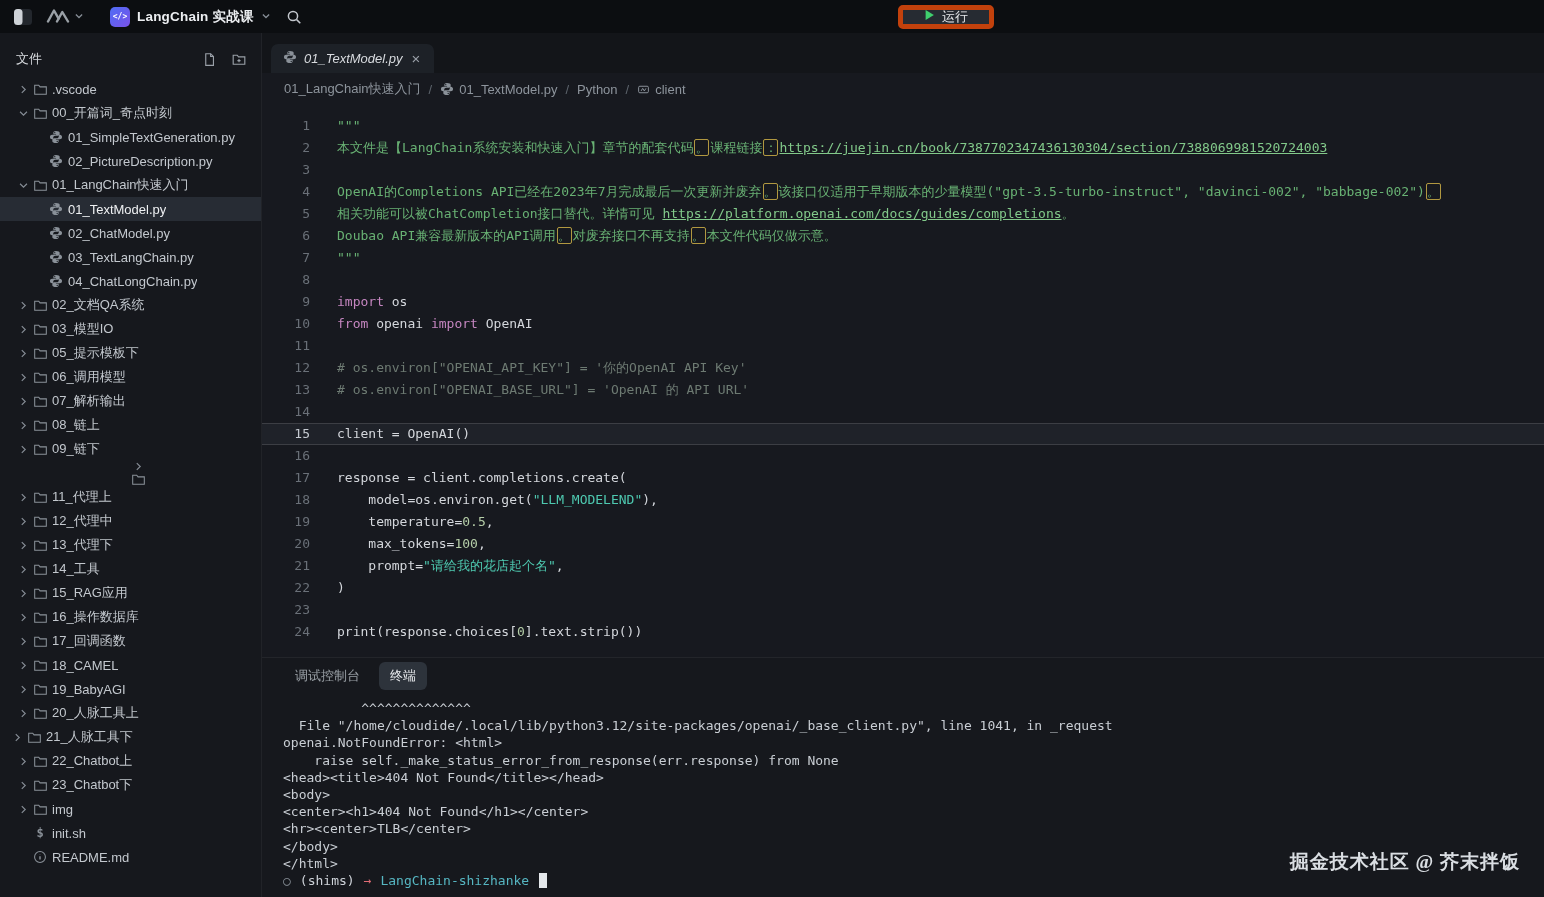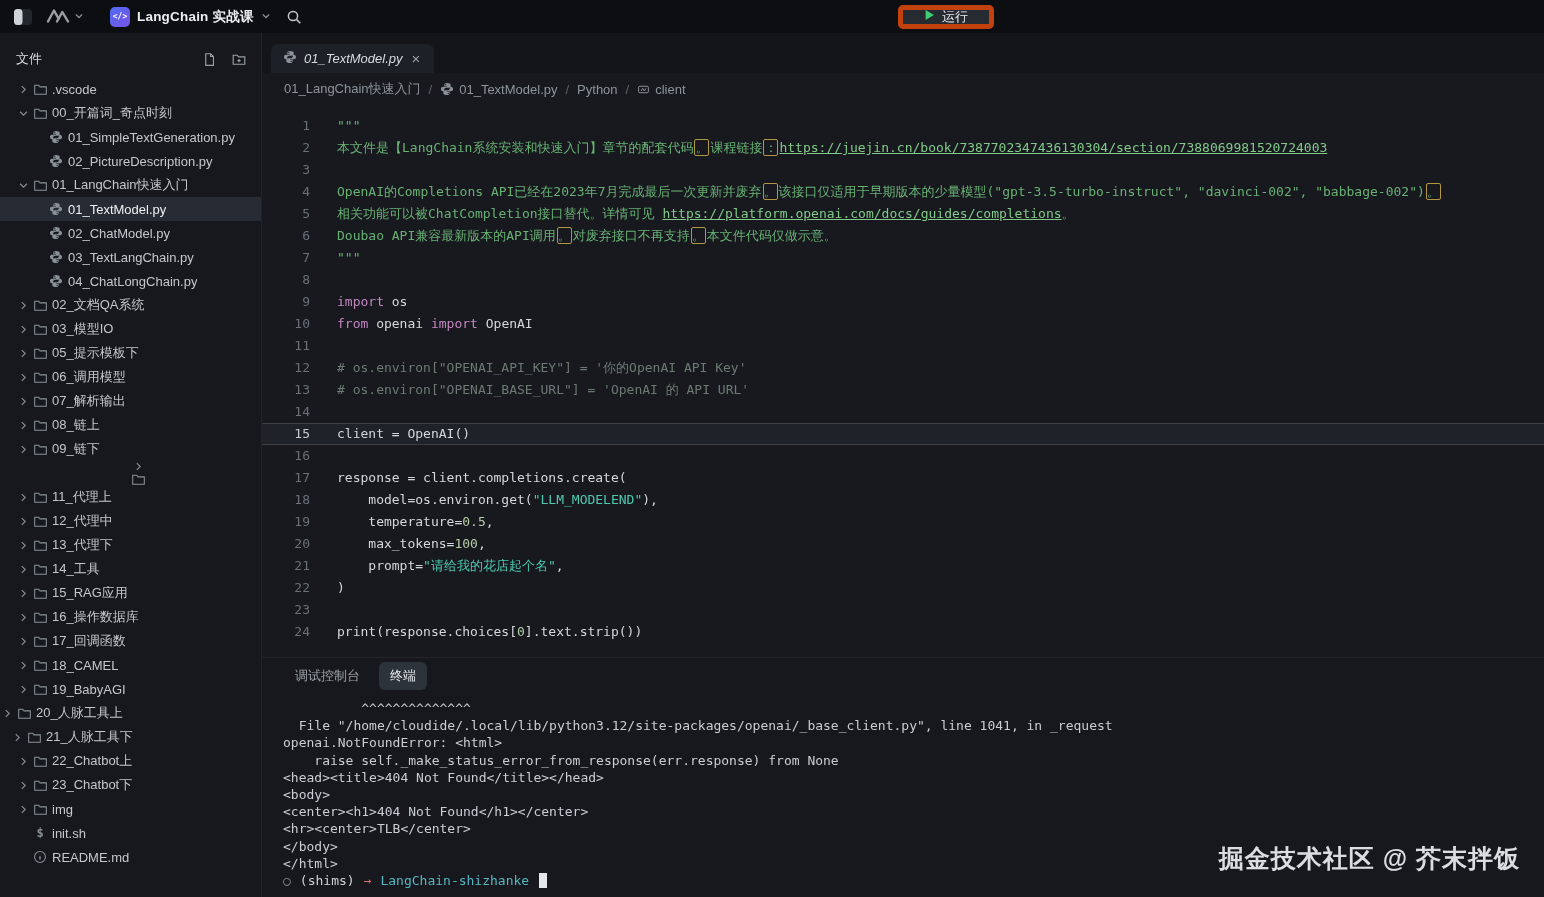--- a/index.html
+++ b/index.html
@@ -86,22 +86,22 @@
   .term-prompt { display:flex; align-items:center; height:17.2px; white-space:pre; }
   .term-prompt .seg { margin-right:9px; }
   .p-circle { color:#868d95; }
   .p-venv { color:#ced3d9; }
   .p-arrow { color:var(--prompt-arrow,#e06c75); }
   .p-dir { color:var(--prompt-dir,#56b6c2); }
   .cursor-block { display:inline-block; width:8px; height:15px; background:#e4e7eb; margin-left:1px; }
 
   
   .watermark { position:absolute; right:24px; bottom:22px; z-index:40;
-    font-size:25px; font-weight:600; letter-spacing:1px; color:rgba(236,240,244,0.92);
-    font-family:Liberation Sans, sans-serif; pointer-events:none; }
+    font-size:19px; font-weight:600; letter-spacing:1px; color:rgba(236,240,244,0.92);
+    font-family:Liberation Serif, serif; pointer-events:none; }
 </style>
 </head>
 <body>
 
 <div class="app">
 
   <header class="topbar">
     <span class="tb-icon">
       <svg width="20" height="18" viewBox="0 0 20 18">
           <rect x="1" y="1" width="18" height="16" rx="3.5" fill="#23272d"></rect>
@@ -480,21 +480,21 @@
                 <path d="M5.5 3l5 5-5 5"></path>
               </svg>
             </span>
             <span class="ficon">
               <svg viewBox="0 0 16 16" width="15" height="15" fill="none" stroke="#8a9199" stroke-width="1.1">
                 <path d="M1.8 13V3.4h4.3l1.4 1.8h6.7V13z"></path>
               </svg>
             </span>
             <span class="tlabel">19_BabyAGI</span>
           </div>
-          <div class="tree-row" style="">
+          <div class="tree-row" style="padding-left: 16px;">
             <span class="twisty">
               <svg viewBox="0 0 16 16" width="11" height="11" fill="none" stroke="#868d96" stroke-width="1.7">
                 <path d="M5.5 3l5 5-5 5"></path>
               </svg>
             </span>
             <span class="ficon">
               <svg viewBox="0 0 16 16" width="15" height="15" fill="none" stroke="#8a9199" stroke-width="1.1">
                 <path d="M1.8 13V3.4h4.3l1.4 1.8h6.7V13z"></path>
               </svg>
             </span>

